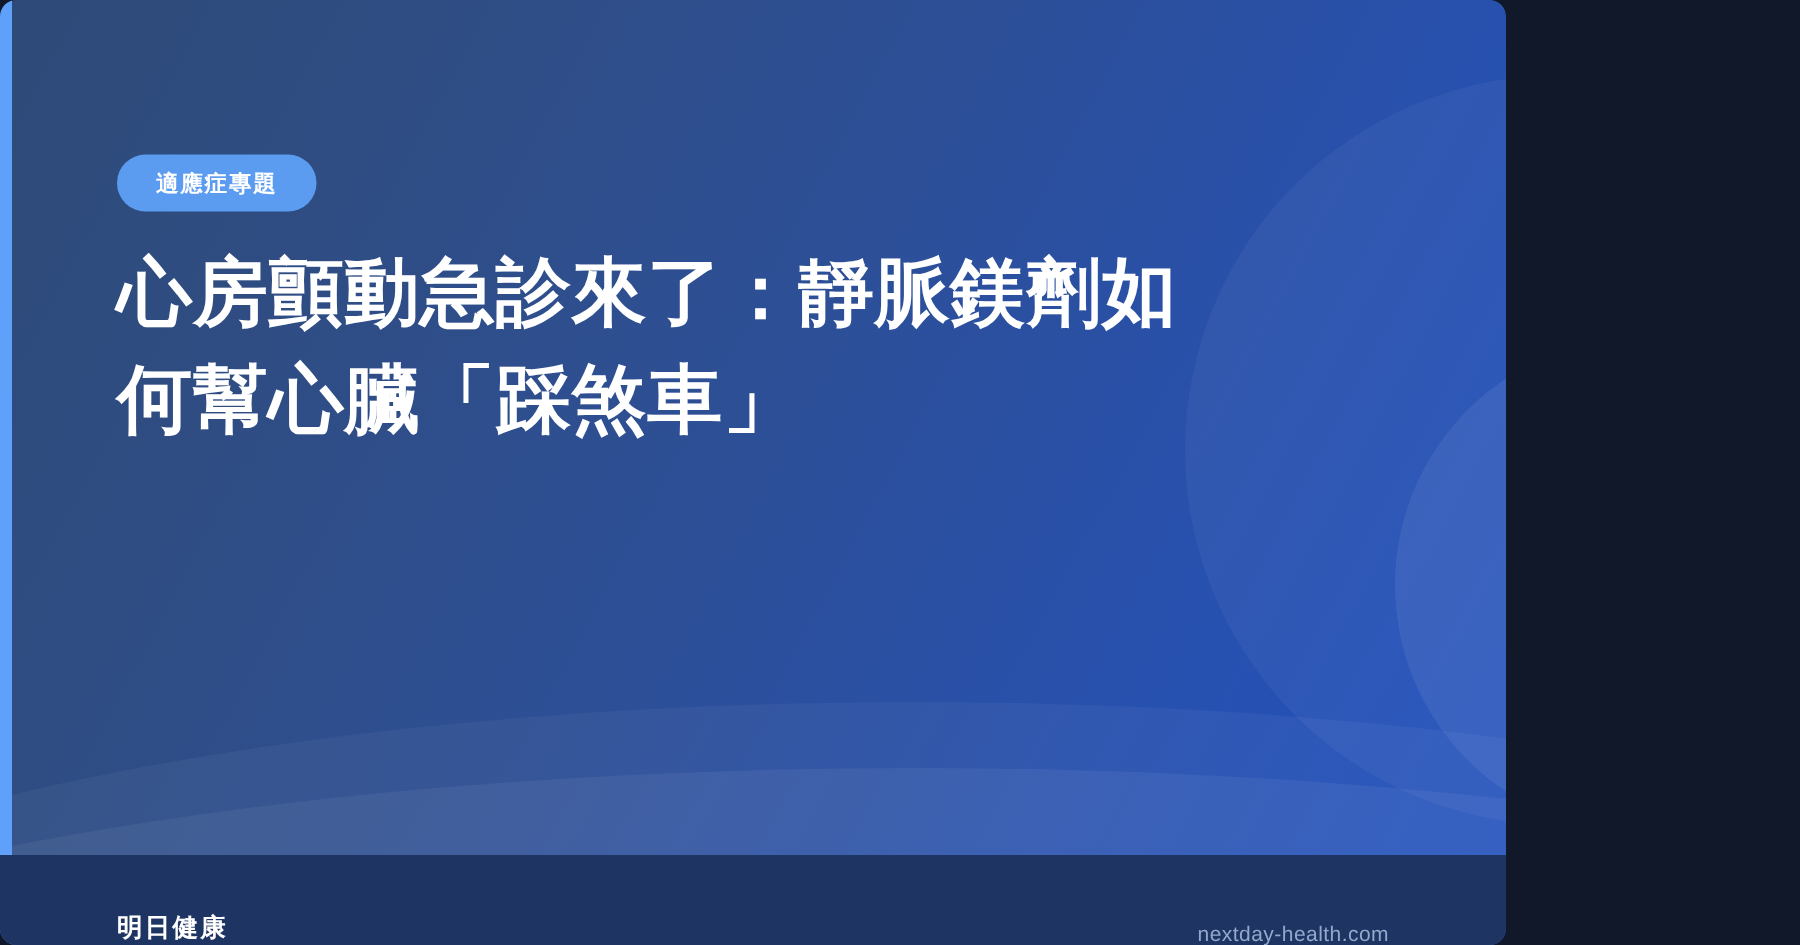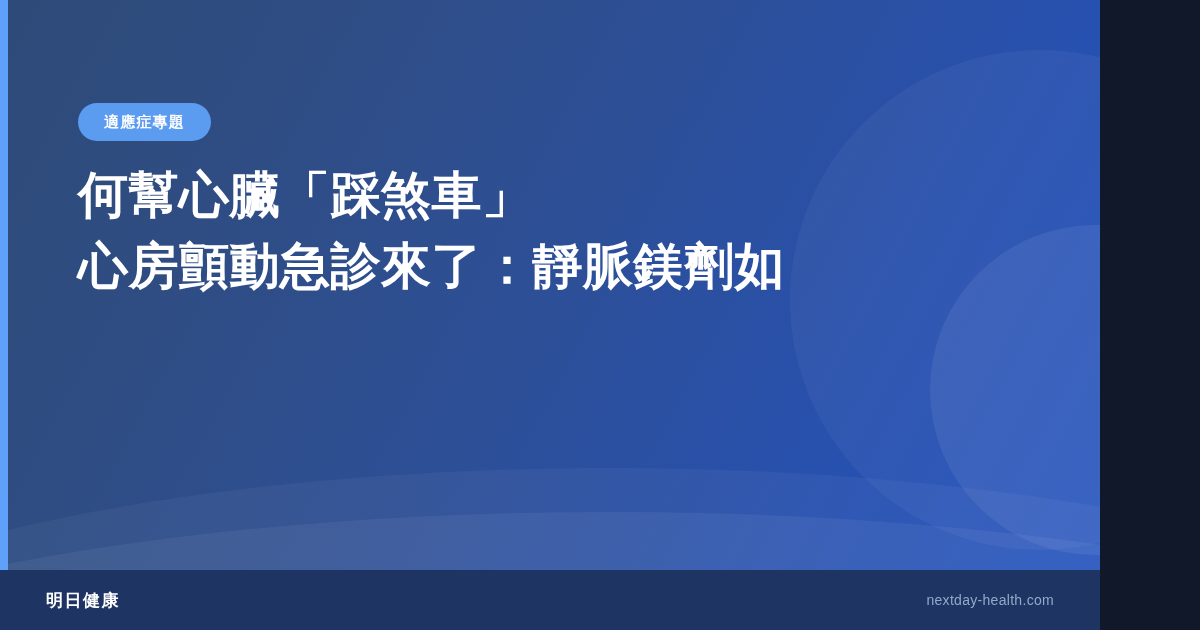--- a/index.html
+++ b/index.html
@@ -7,29 +7,30 @@
     margin: 0;
     padding: 0;
     background: #10182a;
   }
   body {
     font-family: "Liberation Sans", "DejaVu Sans", sans-serif;
   }
 
   .card {
     position: relative;
-    width: 1100px;
+    width: 1004px;
     height: 630px;
     overflow: hidden;
     background: linear-gradient(118deg,
                 #2e4a78 0%,
                 #2f4d83 22%,
                 #2d4f96 48%,
                 #2851ae 74%,
                 #2151bf 100%);
+    border-radius: 11px;
   }
 
   
   .bg-layer {
     position: absolute;
     inset: 0;
     overflow: hidden;
     pointer-events: none;
   }
 
@@ -149,23 +150,23 @@
 
   
   .footer {
     position: absolute;
     left: 0;
     right: 0;
     top: 570px;
     height: 60px;
     background: #1e3563;
     display: flex;
-    align-items: center;
+    align-items: flex-end;
     justify-content: space-between;
-    padding: 0 46px;
+    padding: 0 78px;
     box-sizing: border-box;
   }
 
   .brand {
     color: #ffffff;
     font-size: 17px;
     font-weight: bold;
     letter-spacing: 1.5px;
   }
 
@@ -191,22 +192,22 @@
   <div class="accent-bar"></div>
   <div class="accent-bar-footer"></div>
 
   <div class="content">
 
     <div class="badge">
       <span>適應症專題</span>
     </div>
 
     <h1 class="headline">
+      <span class="line">心房顫動急診來了：靜脈鎂劑如</span>
       <span class="line">何幫心臟「踩煞車」</span>
-      <span class="line">心房顫動急診來了：靜脈鎂劑如</span>
     </h1>
 
 
   </div>
 
   <div class="footer">
     <span class="brand">明日健康</span>
     <span class="site-url">nextday-health.com</span>
   </div>
 

